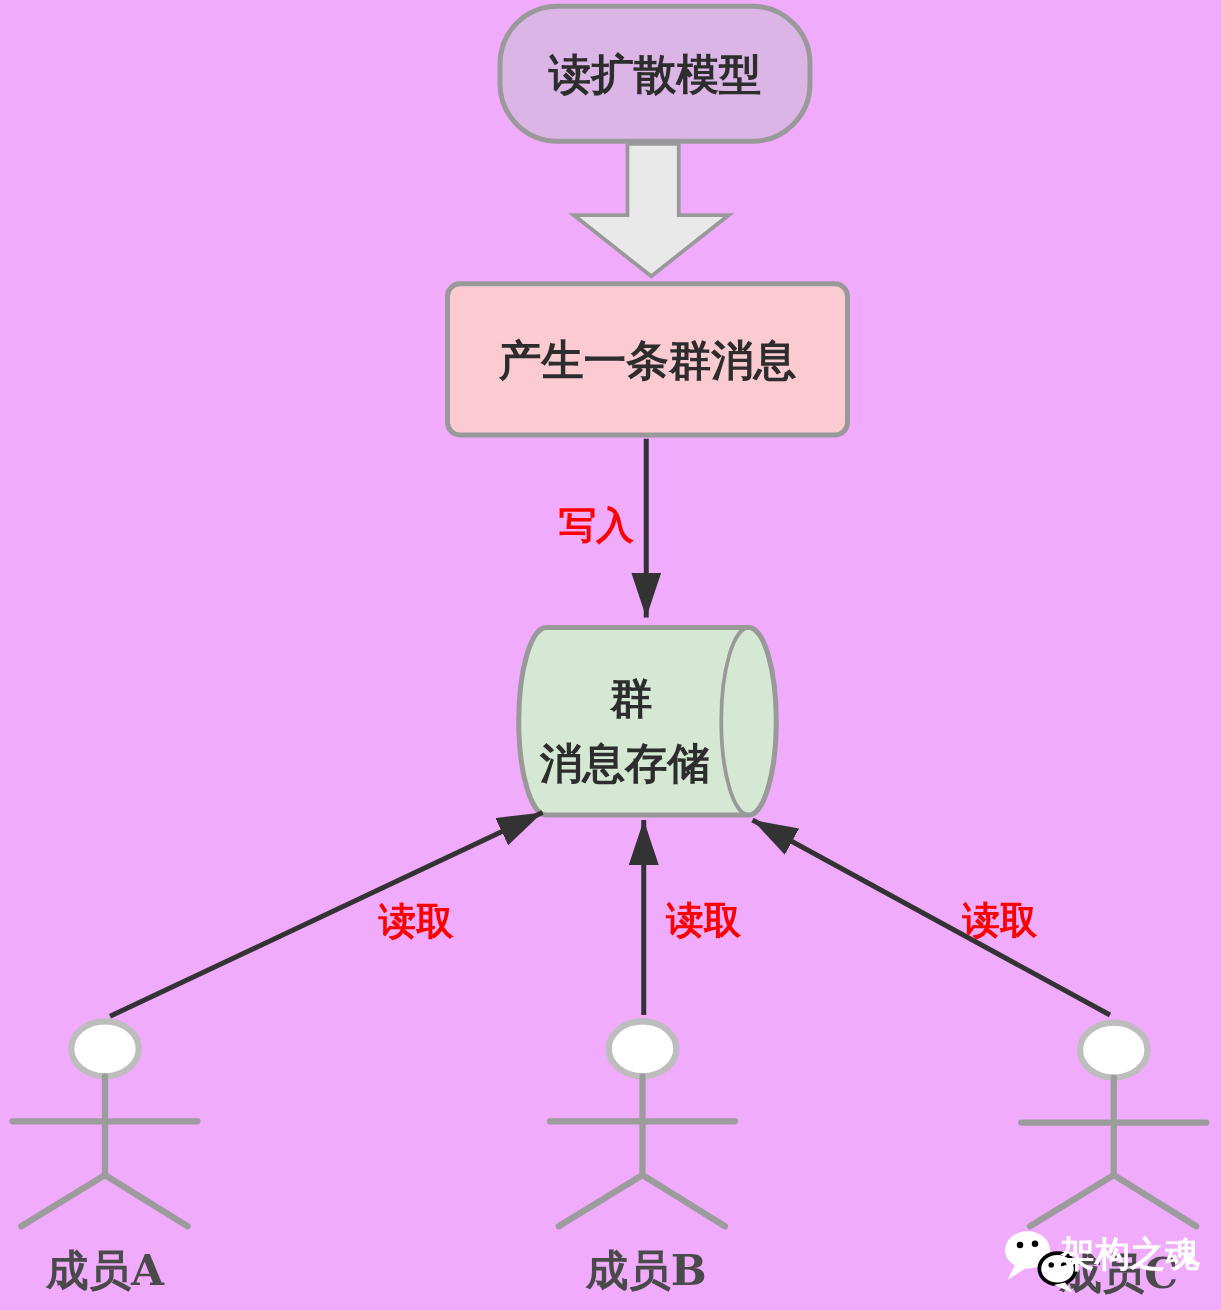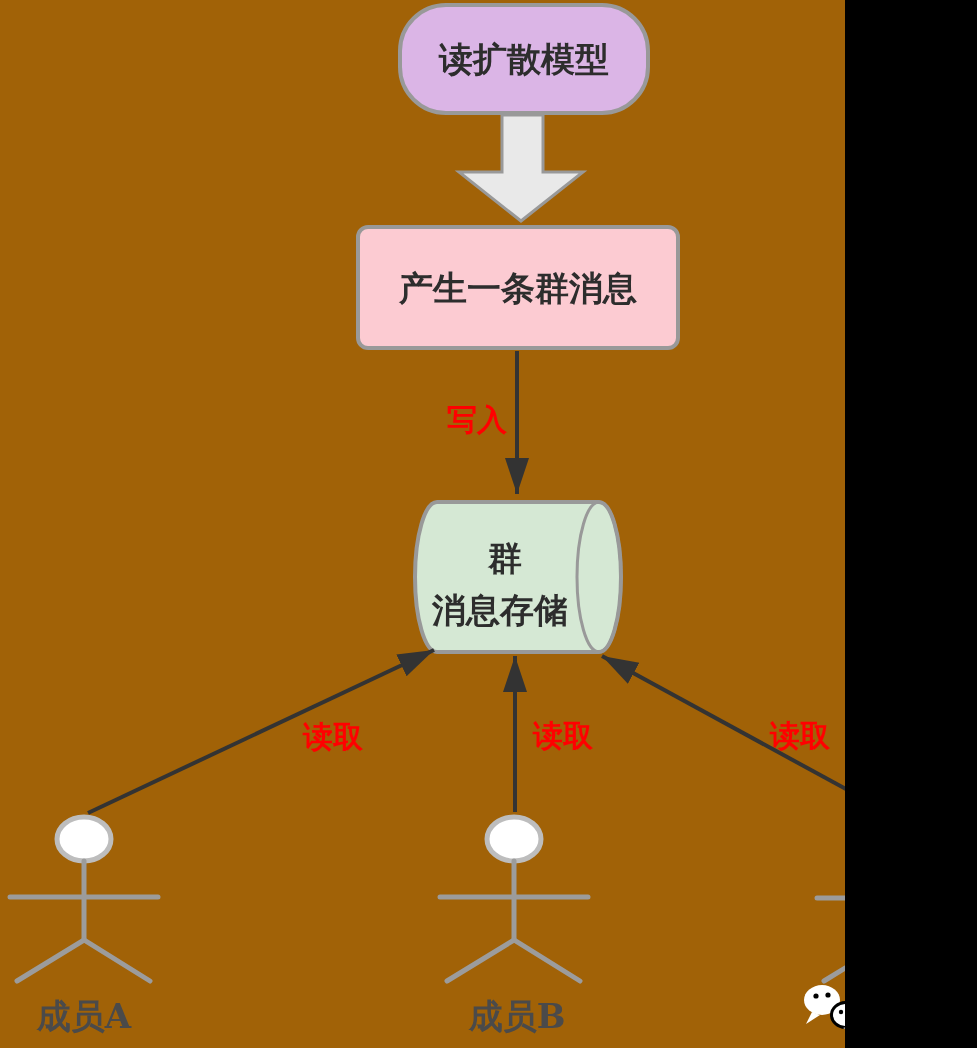--- a/index.html
+++ b/index.html
@@ -2,23 +2,23 @@
 <html><head>
 <meta charset="utf-8">
 <style>
   html, body {
     margin: 0;
     padding: 0;
     background: #000000;
   }
   .canvas-wrap {
     position: relative;
-    width: 845px;
+    width: 977px;
     height: 1048px;
-    background: #a16207;
+    background: #f0abfc;
     overflow: hidden;
   }
   svg { display: block; }
   text {
     font-family: "DejaVu Serif", "Liberation Serif", serif;
   }
   .node-label {
     font-size: 34px;
     fill: #2d2d2d;
     font-weight: bold;

